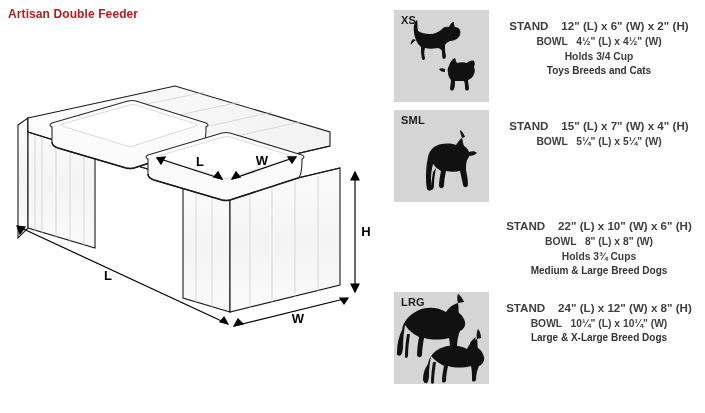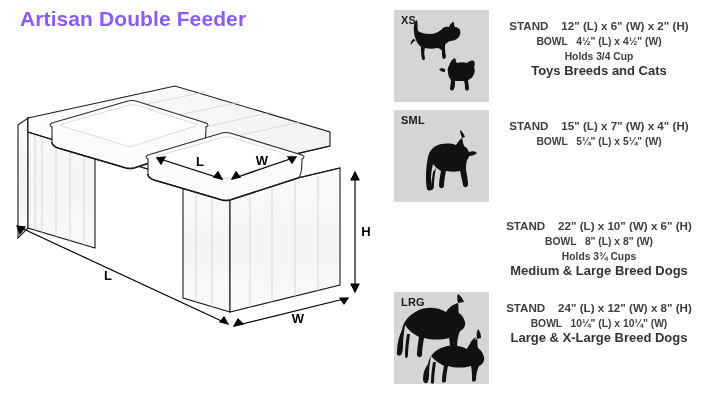--- a/index.html
+++ b/index.html
@@ -12,25 +12,25 @@
     height: 413px;
     position: relative;
     overflow: hidden;
     font-family: "Liberation Sans", sans-serif;
     color: #3a3a3a;
   }
 
   
   #page-title {
     position: absolute;
-    left: 20px;
+    left: 8px;
     top: 7px;
-    font-size: 21px;
-    font-weight: bold;
-    color: #8b5cf6;
+    font-size: 12px;
+    font-weight: bold;
+    color: #b91c1c;
     letter-spacing: 0.1px;
     white-space: nowrap;
   }
 
   
   #product-illustration {
     position: absolute;
     left: 0px;
     top: 80px;
     width: 380px;
@@ -103,21 +103,21 @@
     white-space: nowrap;
     line-height: 15px;
   }
   .spec-holds {
     font-size: 10.3px;
     font-weight: bold;
     white-space: nowrap;
     line-height: 15px;
   }
   .spec-breeds {
-    font-size: 13px;
+    font-size: 10px;
     font-weight: bold;
     white-space: nowrap;
     line-height: 14px;
     color: #333333;
   }
 
   .dim-label {
     font-family: "Liberation Sans", sans-serif;
     font-size: 13px;
     font-weight: bold;

